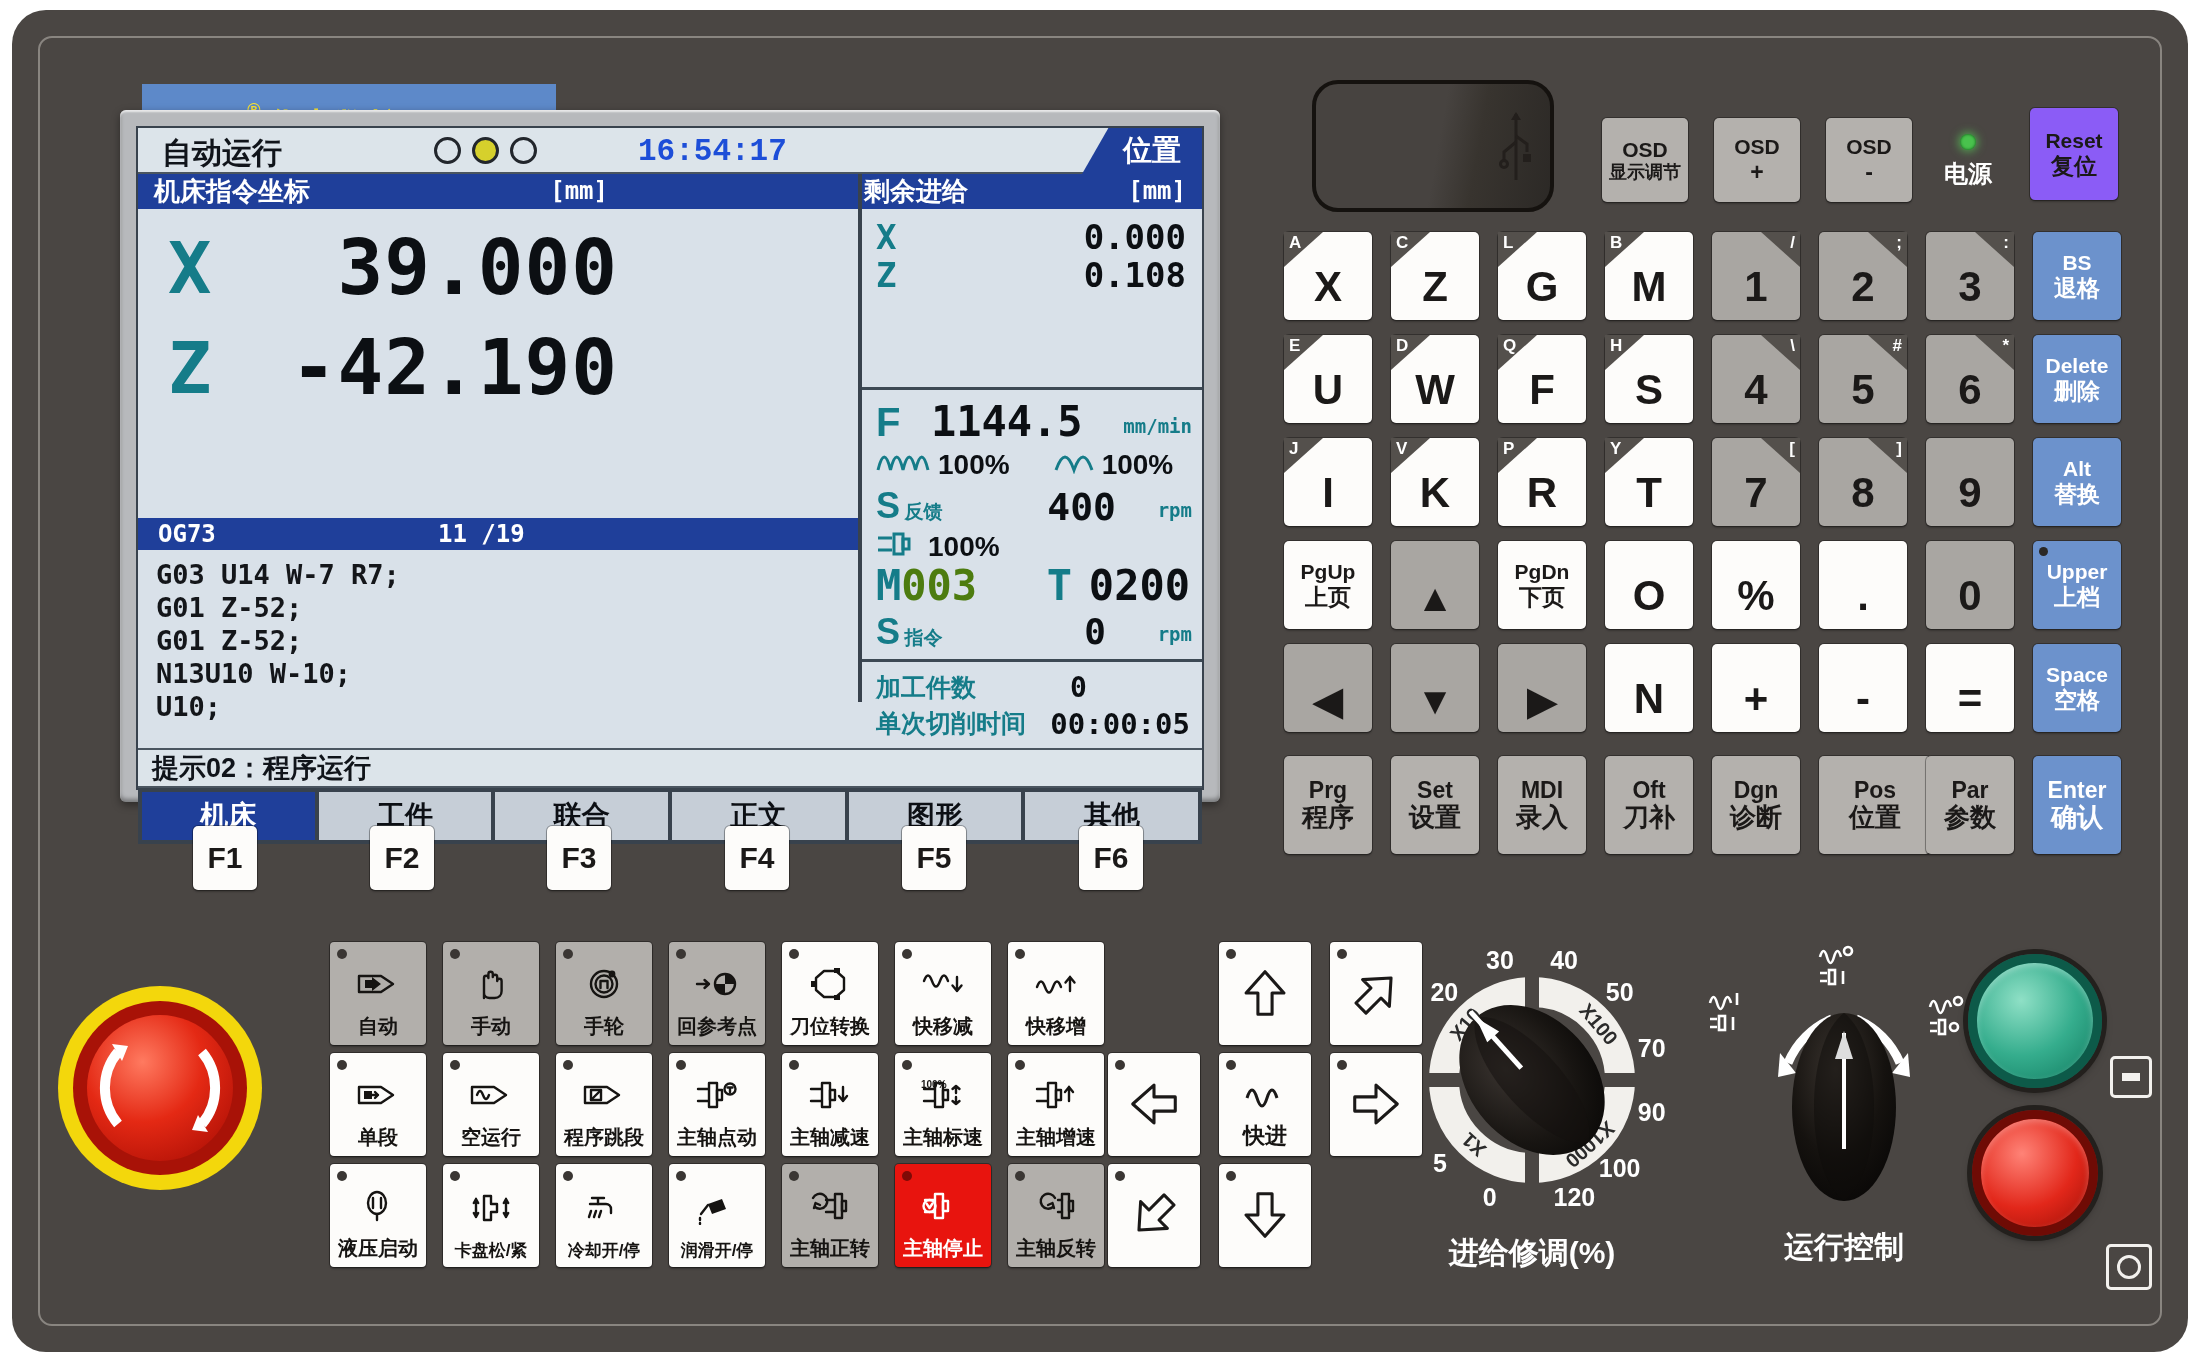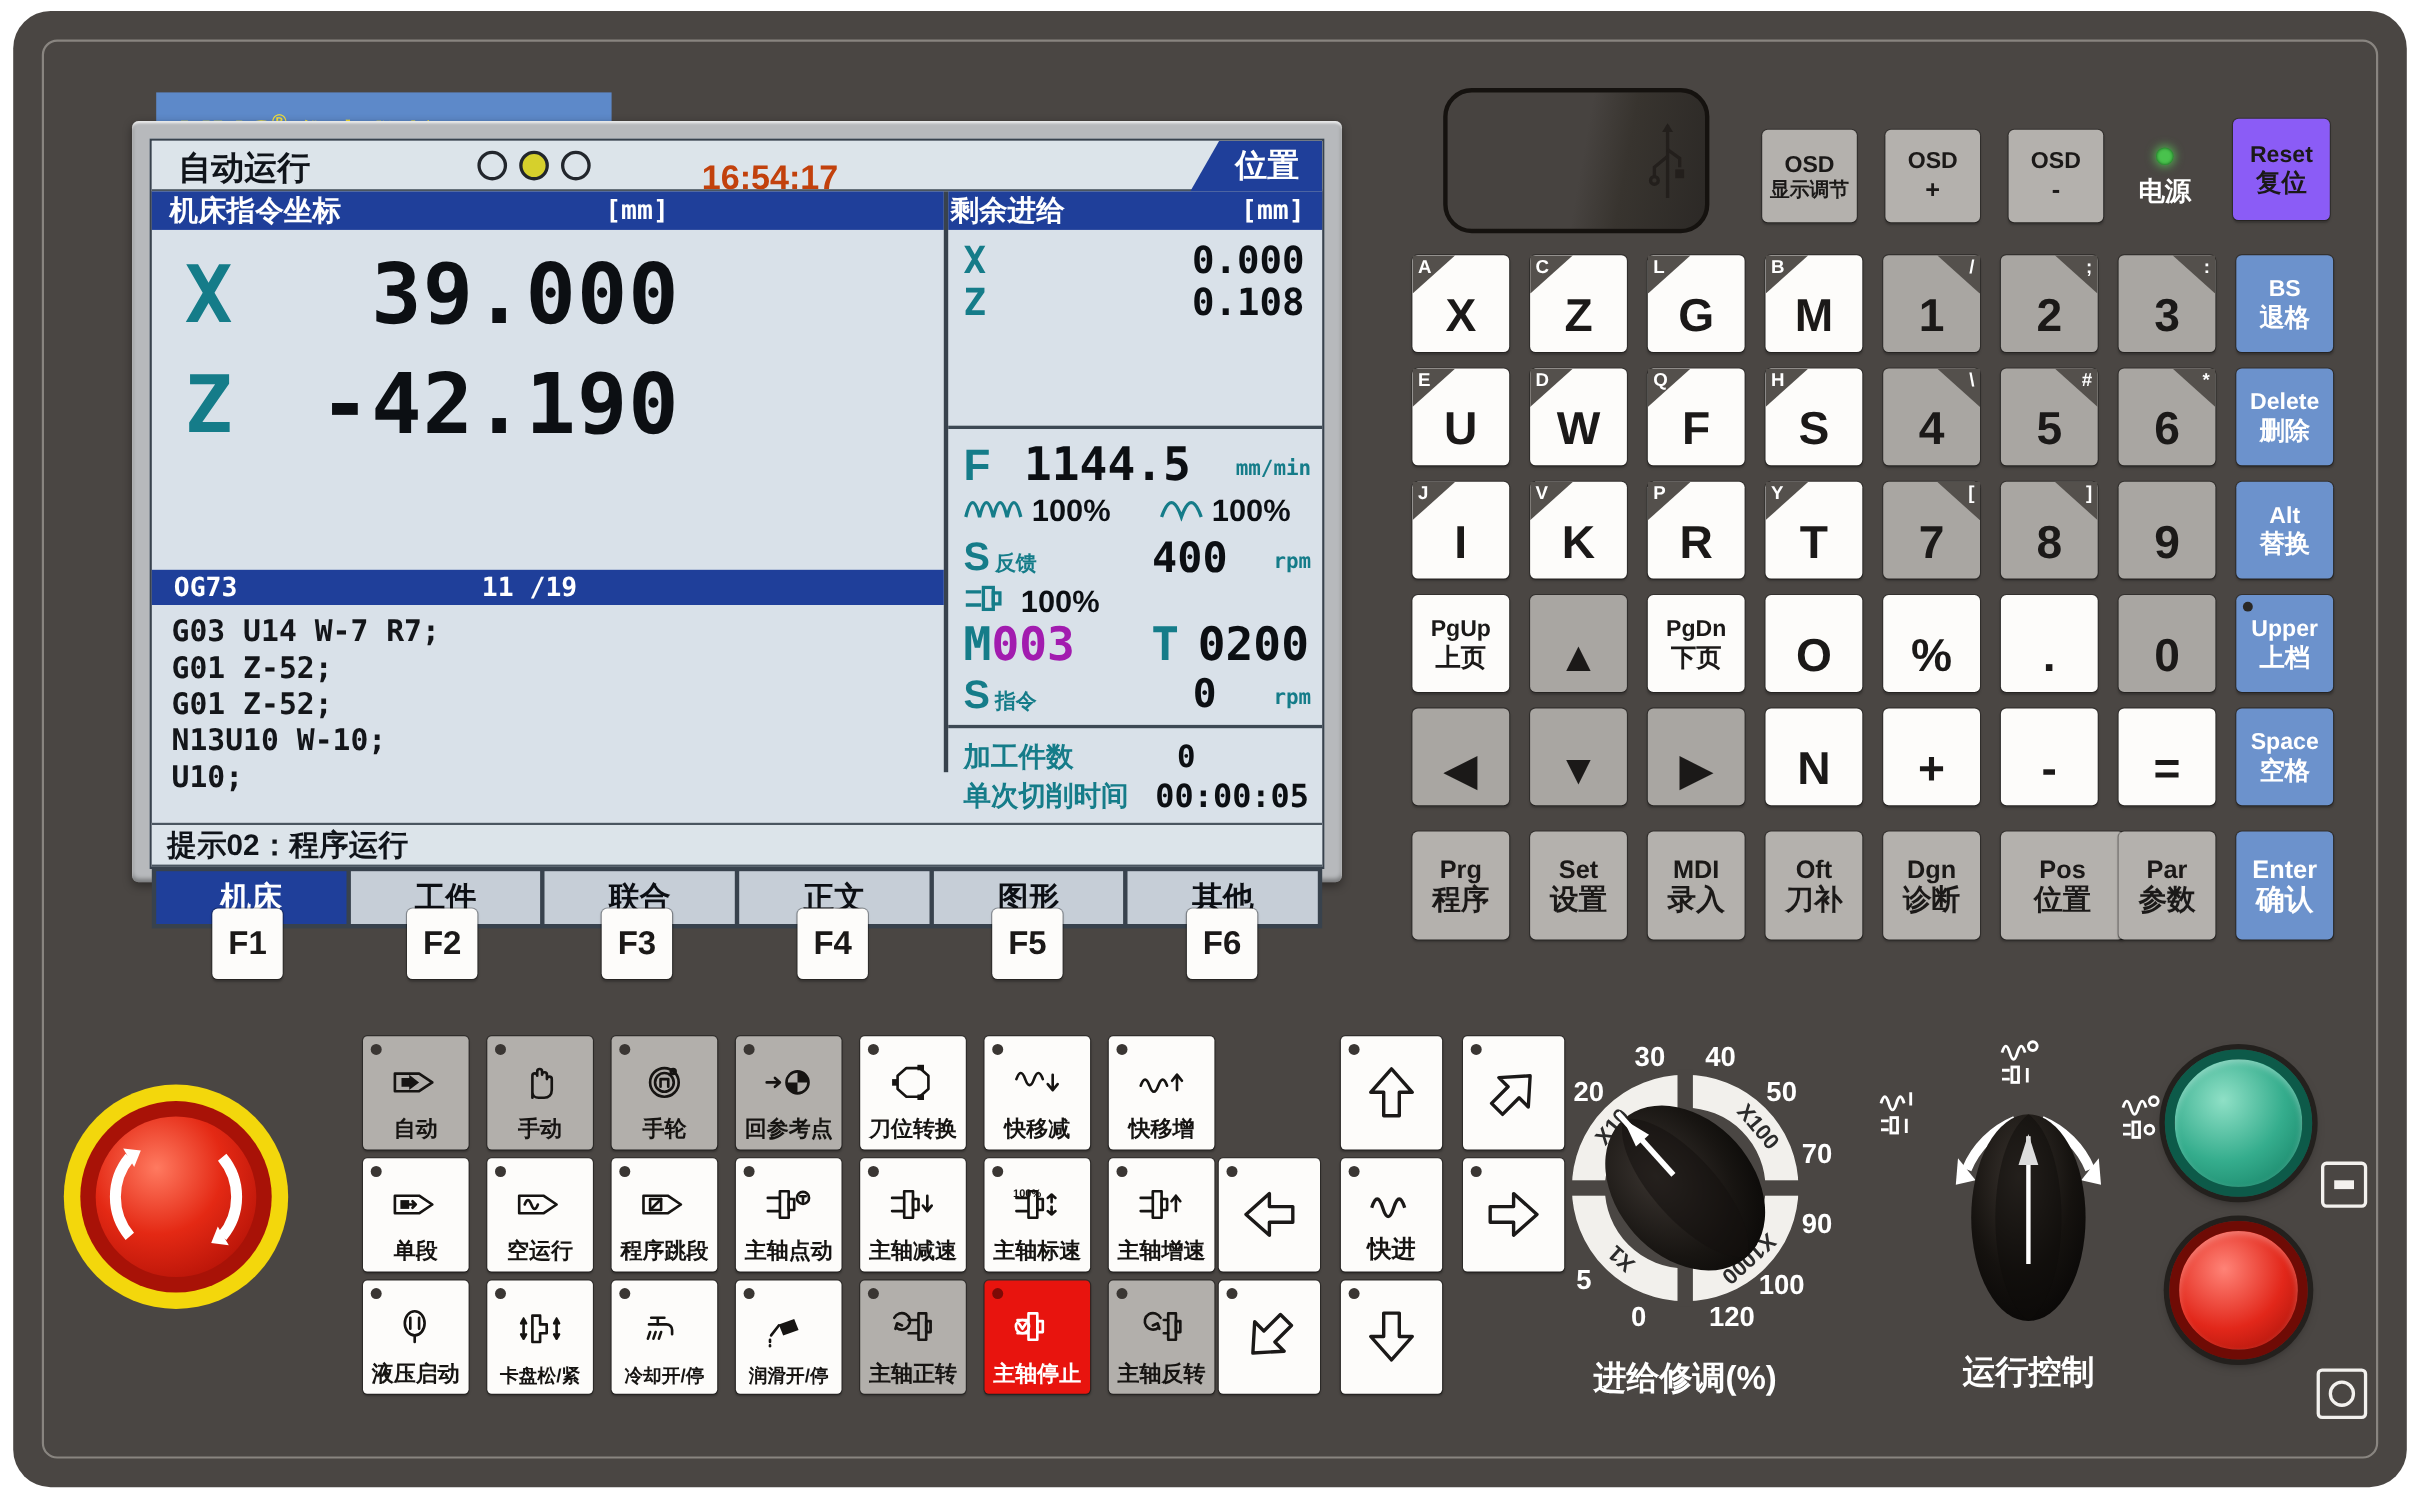--- a/index.html
+++ b/index.html
@@ -20,21 +20,21 @@
 
   
   .bezel{left:108px;top:100px;width:1100px;height:692px;background:#b7b9bc;border-radius:6px;box-shadow:inset 0 2px 2px rgba(255,255,255,.7),inset 0 -3px 4px rgba(0,0,0,.35),0 3px 9px rgba(0,0,0,.4)}
   .lcd{left:124px;top:116px;width:1068px;height:664px;background:#d9e1e9;border:2px solid #38424d;box-sizing:border-box}
   .lcd *{box-sizing:border-box}
   .titlebar{position:absolute;left:0;top:0;width:100%;height:46px;background:#dce4ea;border-bottom:2px solid #4a5560}
   .mode{position:absolute;left:24px;top:5px;font-size:30px;font-weight:bold;color:#10141a}
   .circles{position:absolute;left:296px;top:9px;display:flex;gap:11px}
   .circles .c{width:27px;height:27px;border:3px solid #22262c;border-radius:50%}
   .circles .on{background:#d6d02c}
-  .clock{position:absolute;left:500px;top:16px;font-family:Liberation Sans, sans-serif;font-size:31px;font-weight:bold;color:#c2410c}
+  .clock{position:absolute;left:500px;top:6px;font-family:Liberation Mono, monospace;font-size:31px;font-weight:bold;color:#1d4ed8}
   .badge{position:absolute;right:0;top:0;width:120px;height:46px;background:#1f3f9a;clip-path:polygon(22% 0,100% 0,100% 100%,0 100%);color:#fff;font-size:29px;font-weight:bold;display:flex;align-items:center;justify-content:center;padding-left:20px}
   .bluehdr{background:#1f3f9a;color:#fff;font-weight:bold}
   .lefthdr{position:absolute;left:0;top:46px;width:720px;height:35px;font-size:26px;line-height:35px;padding:0 16px}
   .lefthdr .unit{position:absolute;right:250px;font-family:"DejaVu Sans Mono",monospace;font-size:24px}
   .righthdr{position:absolute;left:724px;top:46px;right:0;height:35px;font-size:26px;line-height:35px;padding:0 2px}
   .righthdr .unit{position:absolute;right:16px;font-family:"DejaVu Sans Mono",monospace;font-size:24px}
   .coldiv{position:absolute;left:720px;top:46px;width:4px;height:528px;background:#38424d}
   .teal{color:#157c89}
   .axrow{position:absolute;left:0;width:720px;height:92px}
   .axrow .axl{position:absolute;left:30px;top:0;font-family:"DejaVu Sans Mono",monospace;font-size:72px;font-weight:bold;line-height:88px}
@@ -185,21 +185,21 @@
         </div>
         <div class="rr ovr" style="top:322px">
           <span id="spindleglyph"><svg width="44" height="24" viewBox="0 0 44 24" fill="none" stroke="#157c89" stroke-width="3">
                 <path d="M2 6h14M2 18h14"></path>
                 <rect x="18" y="2" width="9" height="20"></rect>
                 <rect x="27" y="7" width="6" height="10"></rect>
               </svg></span>
           <span>100%</span>
         </div>
         <div class="rr" style="top:352px">
-          <span class="teal mono" style="font-size:42px">M</span><span class="mono" style="font-size:42px;color:#a21caf">003</span>
+          <span class="teal mono" style="font-size:42px">M</span><span class="mono" style="font-size:42px;color:#4d7c0f">003</span>
           <span class="teal mono" style="font-size:42px;position:absolute;right:130px">T</span>
           <span class="mono" style="font-size:42px;color:#0c0f13;position:absolute;right:12px">0200</span>
         </div>
         <div class="rr" style="top:402px">
           <span class="teal" style="font-size:36px">S</span>
           <span class="teal" style="font-size:19px">指令</span>
           <span class="mono" style="position:absolute;right:96px;font-size:36px;color:#0c0f13">0</span>
           <span class="teal mono runit" style="position:absolute;right:10px;top:12px">rpm</span>
         </div>
         <div class="rdiv" style="top:450px"></div>

